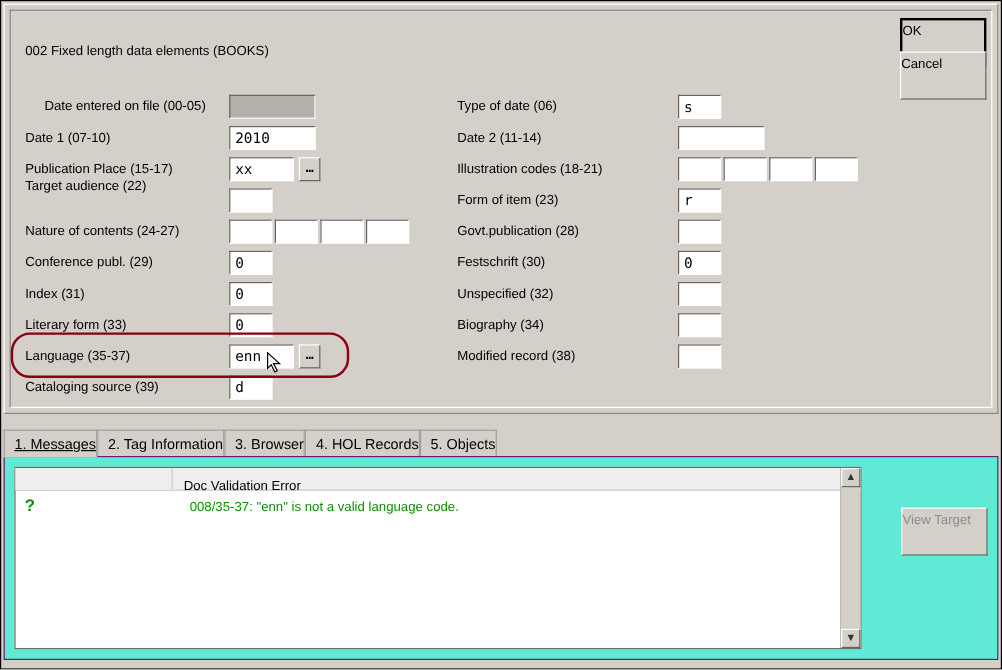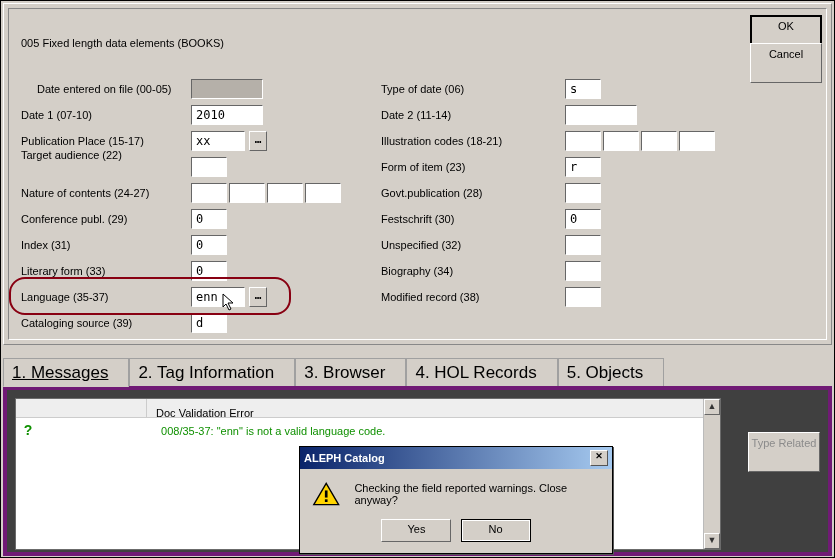--- a/index.html
+++ b/index.html
@@ -4,31 +4,31 @@
 <style>
   html,body{margin:0;padding:0;font-family:Tahoma,Arial,sans-serif;font-size:11px;color:#000;background:#fff}
   .win{width:835px;height:558px;position:relative;background:#d4cfc8;border:1px solid #000;box-sizing:border-box;overflow:hidden}
   .top-panel{position:absolute;left:2px;top:2px;right:2px;height:342px;background:#d4cfc8;border:1px solid #fff;border-right-color:#888;border-bottom-color:#888;box-sizing:border-box}
   .top-inner{position:absolute;left:4px;top:4px;right:4px;bottom:4px;border:1px solid #888;border-right-color:#fff;border-bottom-color:#fff;box-sizing:border-box}
   .title{position:absolute;left:12px;top:28px;font-size:11px}
   .label{position:absolute;font-size:11px;white-space:nowrap}
   .fld{position:absolute;height:20px;border:1px solid #666;border-right-color:#fff;border-bottom-color:#fff;background:#fff;font-size:11px;padding:2px 4px;box-sizing:border-box;font-family:"Lucida Console",monospace;font-size:12px}
   .fld.dis{background:#b5b0a9}
   .picker{position:absolute;width:18px;height:20px;background:#d4cfc8;border:1px solid #fff;border-right-color:#666;border-bottom-color:#666;box-sizing:border-box;font-family:monospace;font-weight:bold;text-align:center;line-height:15px;cursor:pointer}
-  .btn{position:absolute;width:72px;height:40px;background:#d4cfc8;border:1px solid #fff;border-right-color:#666;border-bottom-color:#666;box-sizing:border-box;text-align:center;line-height:20px;font-size:11px;cursor:pointer}
+  .btn{position:absolute;width:72px;height:40px;background:#d4cfc8;border:1px solid #fff;border-right-color:#666;border-bottom-color:#666;box-sizing:border-box;line-height:20px;font-size:11px;cursor:pointer}
   .btn.def{border:2px solid #000;line-height:18px}
   .btn.dis{color:#8b8b8b}
   .highlight{position:absolute;border:2px solid #880012;border-radius:16px;pointer-events:none}
   .cursor{position:absolute;width:16px;height:20px;pointer-events:none}
   
   .lower{position:absolute;left:2px;top:356px;right:2px;bottom:2px}
   .tabs{display:flex}
-  .tab{padding:4px 20px 3px 8px;background:#d4cfc8;border:1px solid #a0a0a0;border-bottom:none;margin-right:0;font-size:17px;cursor:pointer;position:relative;top:1px}
+  .tab{padding:4px 0 3px 8px;background:#d4cfc8;border:1px solid #a0a0a0;border-bottom:none;margin-right:0;font-size:12px;cursor:pointer;position:relative;top:1px}
   .tab.active{text-decoration:underline;border-bottom:1px solid #d4cfc8;z-index:2}
-  .tabpanel{border:4px solid #701a75;background:#404040;height:170px;box-sizing:border-box;position:relative}
+  .tabpanel{border:1px solid #701a75;background:#5eead4;height:170px;box-sizing:border-box;position:relative}
   .msg-area{position:absolute;left:8px;top:8px;width:706px;height:152px;border:1px solid #6b6b6b;background:#fff;box-sizing:border-box}
   .msg-head{height:18px;border-bottom:1px solid #ccc;background:#eee}
   .msg-head .col1{display:inline-block;width:130px;height:100%;border-right:1px solid #ccc;background:#eee}
   .msg-head .col2{display:inline-block;padding:2px 6px;font-size:11px}
   .msg-row{padding:4px 2px}
   .qmark{color:#0f9000;font-weight:bold;font-size:14px;display:inline-block;width:20px;text-align:center}
   .msgtxt{color:#0f9000;margin-left:120px;display:inline-block;font-size:11px}
   .scroll{position:absolute;right:0;top:0;bottom:0;width:16px;background:#d4cfc8;border-left:1px solid #bbb}
   .scrarrow{height:16px;background:#d4cfc8;border:1px solid #fff;border-right-color:#666;border-bottom-color:#666;box-sizing:border-box;text-align:center;line-height:12px;color:#333;font-size:9px}
   .scrarrow.bot{position:absolute;bottom:0;left:0;right:0}
@@ -43,21 +43,21 @@
   .dlg-btns .b.def{border:1px solid #000;outline:1px solid #fff;outline-offset:-2px}
 </style>
 </head>
 <body>
 
 <div class="win">
 
   <div class="top-panel">
     <div class="top-inner">
 
-      <div class="title">005 Fixed length data elements (BOOKS)</div>
+      <div class="title">002 Fixed length data elements (BOOKS)</div>
 
       <div class="label" style="left:28px;top:74px">Date entered on file (00-05)</div>
       <div class="label" style="left:12px;top:100px">Date 1 (07-10)</div>
       <div class="label" style="left:12px;top:126px">Publication Place (15-17)</div>
       <div class="label" style="left:12px;top:140px">Target audience (22)</div>
       <div class="label" style="left:12px;top:178px">Nature of contents (24-27)</div>
       <div class="label" style="left:12px;top:204px">Conference publ. (29)</div>
       <div class="label" style="left:12px;top:230px">Index (31)</div>
       <div class="label" style="left:12px;top:256px">Literary form (33)</div>
       <div class="label" style="left:12px;top:282px">Language (35-37)</div>
@@ -129,36 +129,18 @@
         </div>
         <div class="msg-row">
           <span class="qmark">?</span>
           <span class="msgtxt">008/35-37: "enn" is not a valid language code.</span>
         </div>
         <div class="scroll">
           <div class="scrarrow">▲</div>
           <div class="scrarrow bot">▼</div>
         </div>
       </div>
-      <div class="btn dis" style="right:8px;top:42px">Type Related</div>
+      <div class="btn dis" style="right:8px;top:42px">View Target</div>
     </div>
   </div>
 
-  <div class="dlg">
-    <div class="dlg-title">
-      <span>ALEPH Catalog</span>
-      <span class="dlg-close">✕</span>
-    </div>
-    <div class="dlg-body">
-      <svg class="warn-icon" viewBox="0 0 32 28">
-        <path d="M16 2 L30 26 L2 26 Z" fill="#ffd400" stroke="#000" stroke-width="1.5"></path>
-        <rect x="14.5" y="10" width="3" height="8" fill="#000"></rect>
-        <rect x="14.5" y="20" width="3" height="3" fill="#000"></rect>
-      </svg>
-      <span>Checking the field reported warnings. Close anyway?</span>
-    </div>
-    <div class="dlg-btns">
-      <span class="b">Yes</span>
-      <span class="b def">No</span>
-    </div>
-  </div>
 
 </div>
 
 </body></html>

